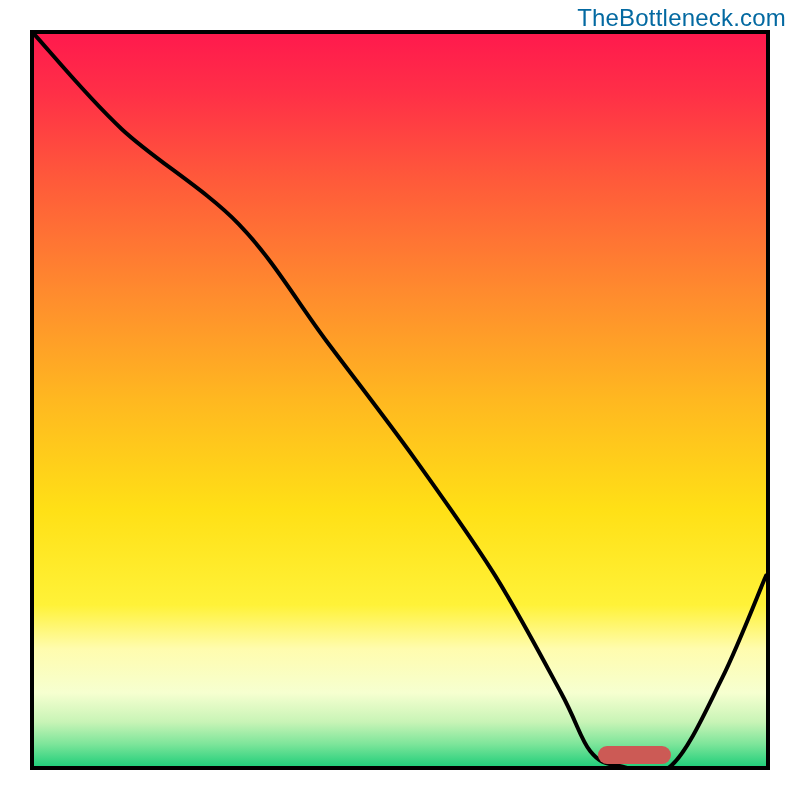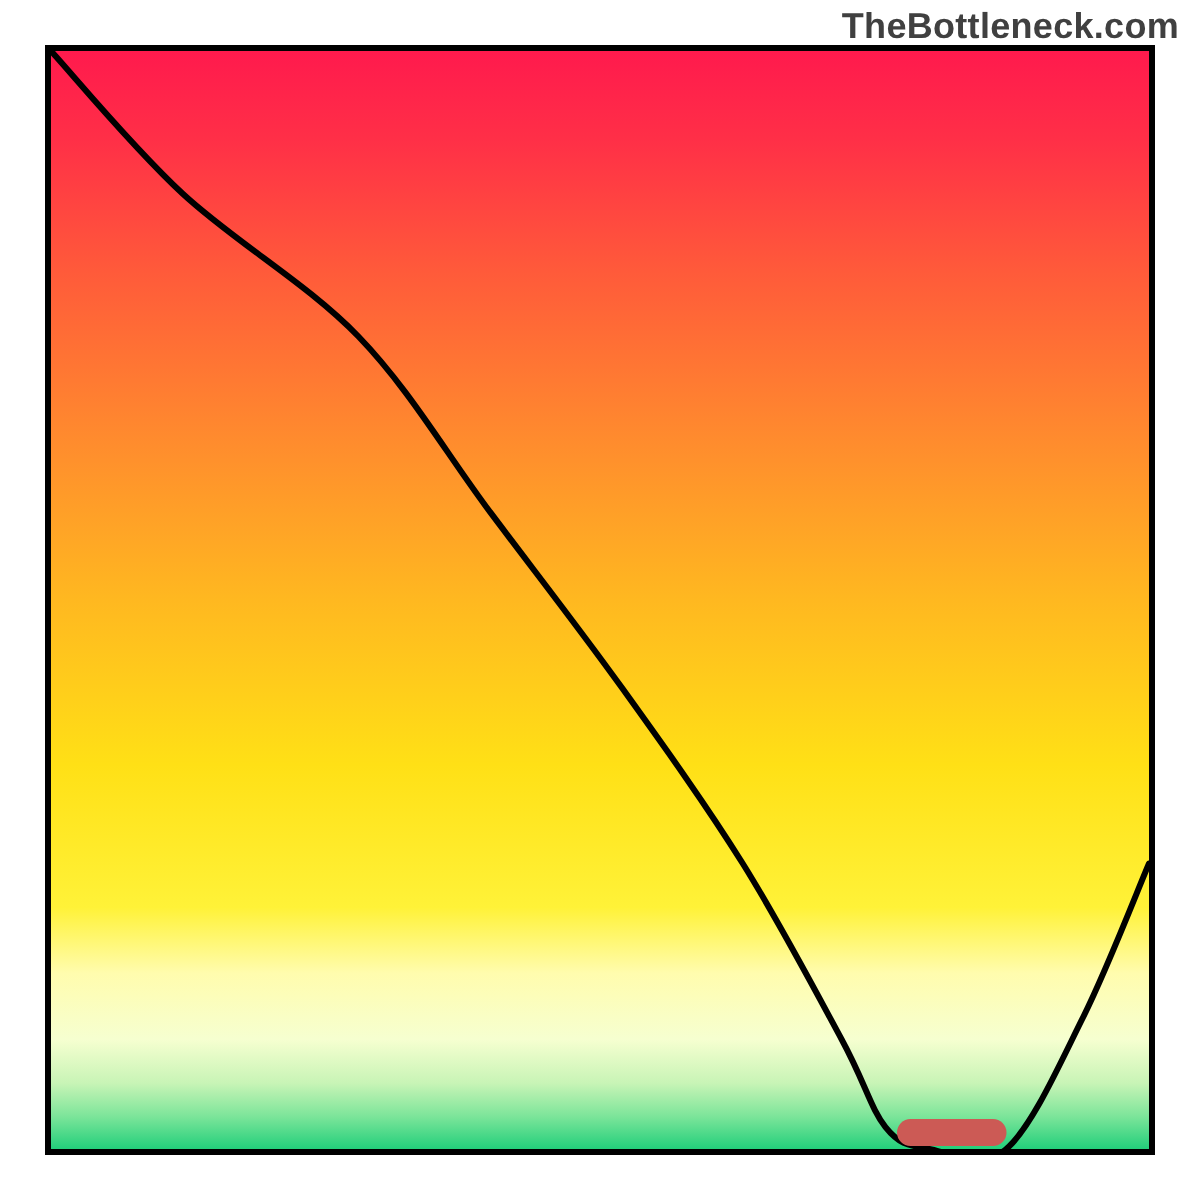--- a/index.html
+++ b/index.html
@@ -14,22 +14,22 @@
   .stage {
     position: relative;
     width: 800px;
     height: 800px;
   }
   .watermark {
     position: absolute;
     top: 4px;
     right: 14px;
     font-size: 24px;
-    font-weight: 700;
-    color: #404040;
+    font-weight: 400;
+    color: #0369a1;
     letter-spacing: 0.2px;
     z-index: 5;
   }
   .plot {
     position: absolute;
     left: 30px;
     top: 30px;
     width: 740px;
     height: 740px;
     box-sizing: border-box;

